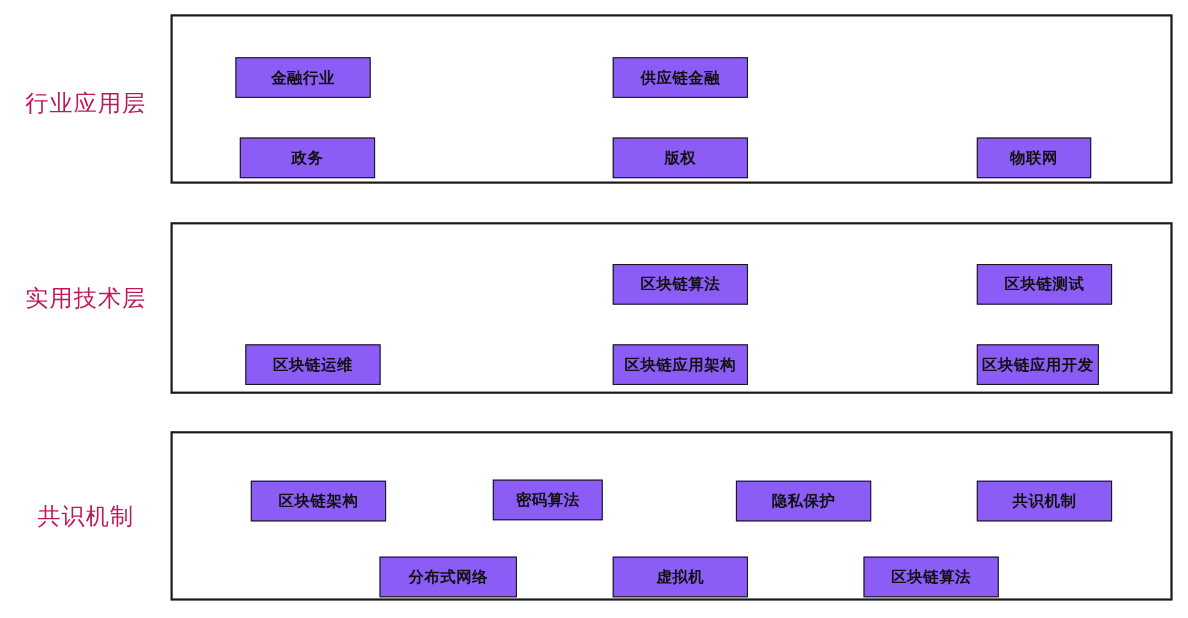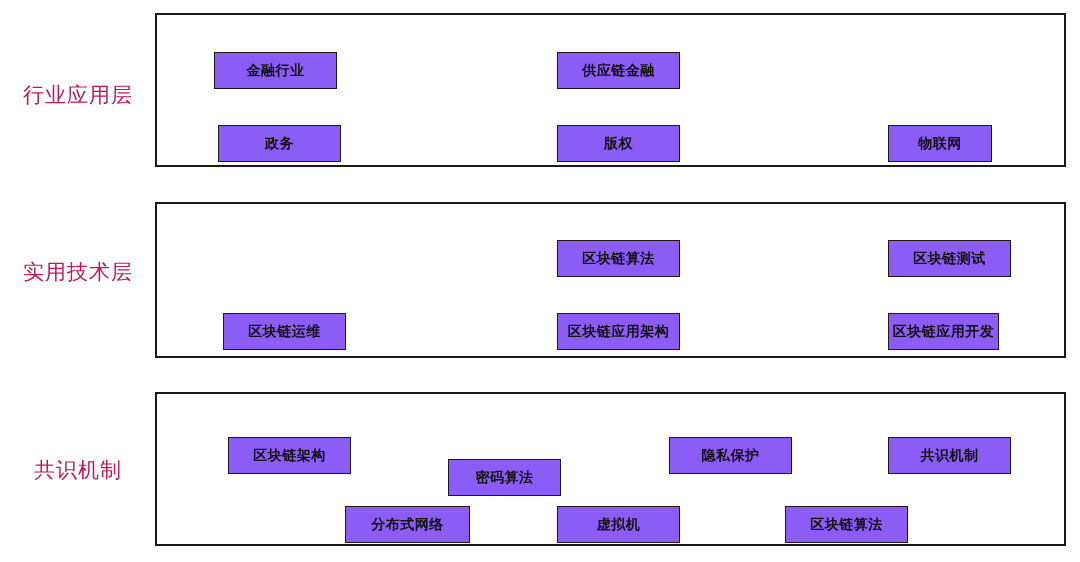--- a/index.html
+++ b/index.html
@@ -92,21 +92,21 @@
       <span>区块链应用架构</span>
     </div>
     <div class="node" style="left: 888px; top: 297px; width: 111px; height: 37px;">
       <span>区块链应用开发</span>
     </div>
     <div class="layer-label" style="top: 458px;">共识机制</div>
     <div class="layer-box" style="top: 392px; height: 154px;"></div>
     <div class="node" style="left: 228px; top: 421px; width: 123px; height: 37px;">
       <span>区块链架构</span>
     </div>
-    <div class="node" style="left: 448px; top: 443px; width: 113px; height: 37px;">
+    <div class="node" style="left: 448px; top: 420px; width: 100px; height: 37px;">
       <span>密码算法</span>
     </div>
     <div class="node" style="left: 669px; top: 421px; width: 123px; height: 37px;">
       <span>隐私保护</span>
     </div>
     <div class="node" style="left: 888px; top: 421px; width: 123px; height: 37px;">
       <span>共识机制</span>
     </div>
     <div class="node" style="left: 345px; top: 490px; width: 125px; height: 37px;">
       <span>分布式网络</span>

